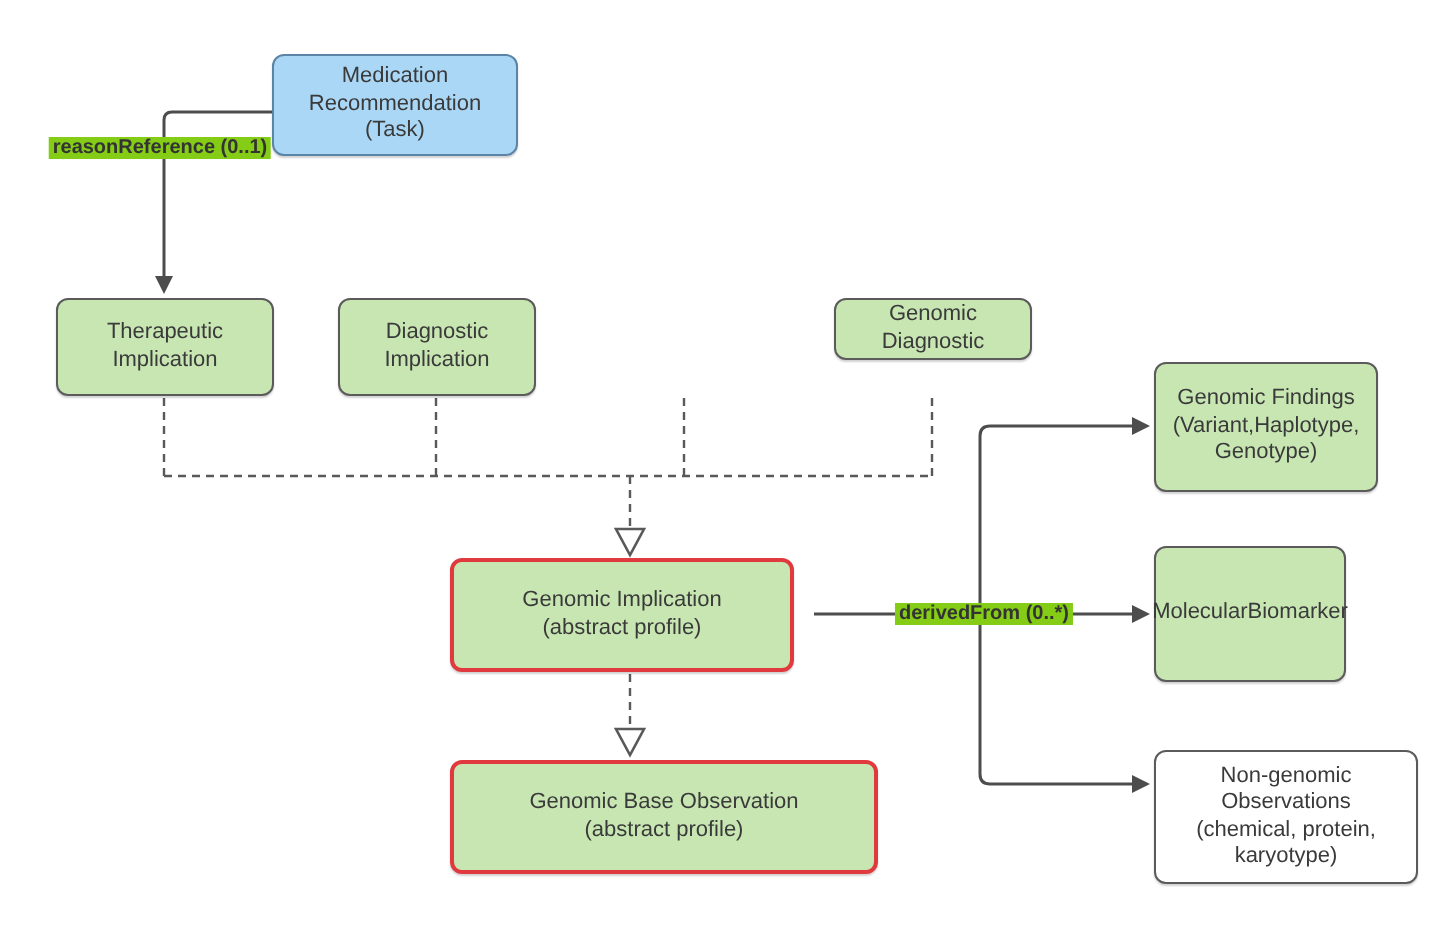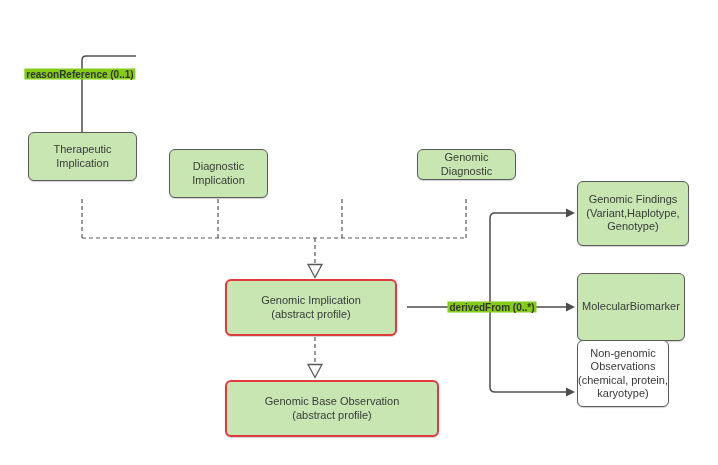--- a/index.html
+++ b/index.html
@@ -84,22 +84,27 @@
     <g>
       <path class="solid" d="M407,307 H566"></path>
       <path class="solid" d="M490,307 V218 Q490,213 495,213 H566"></path>
       <path class="solid" d="M490,307 V387 Q490,392 495,392 H566"></path>
       <polygon class="ah" points="566,208.5 566,217.5 575,213"></polygon>
       <polygon class="ah" points="566,302.5 566,311.5 575,307"></polygon>
       <polygon class="ah" points="566,387.5 566,396.5 575,392"></polygon>
     </g>
   </svg>
 
+  <div class="node blue" style="left:136px; top:27px; width:123px; height:51px;">
+    <div>Medication</div>
+    <div>Recommendation</div>
+    <div>(Task)</div>
+  </div>
 
-  <div class="node green" style="left:28px; top:132px; width:109px; height:49px;">
+  <div class="node green" style="left:28px; top:149px; width:109px; height:49px;">
     <div>Therapeutic</div>
     <div>Implication</div>
   </div>
 
   <div class="node green" style="left:169px; top:149px; width:99px; height:49px;">
     <div>Diagnostic</div>
     <div>Implication</div>
   </div>
 
 
@@ -117,25 +122,25 @@
     <div>Genomic Base Observation</div>
     <div>(abstract profile)</div>
   </div>
 
   <div class="node green" style="left:577px; top:181px; width:112px; height:65px;">
     <div>Genomic Findings</div>
     <div>(Variant,Haplotype,</div>
     <div>Genotype)</div>
   </div>
 
-  <div class="node green" style="left:577px; top:273px; width:108px; height:68px;">
+  <div class="node green" style="left:577px; top:273px; width:96px; height:68px;">
     <div>MolecularBiomarker</div>
   </div>
 
-  <div class="node white" style="left:577px; top:340px; width:92px; height:67px;">
+  <div class="node white" style="left:577px; top:375px; width:132px; height:67px;">
     <div>Non-genomic</div>
     <div>Observations</div>
     <div>(chemical, protein,</div>
     <div>karyotype)</div>
   </div>
 
   <div class="edge-label" style="left:80px; top:74px;">reasonReference (0..1)</div>
 
   <div class="edge-label" style="left:492px; top:307px;">derivedFrom (0..*)</div>
 

